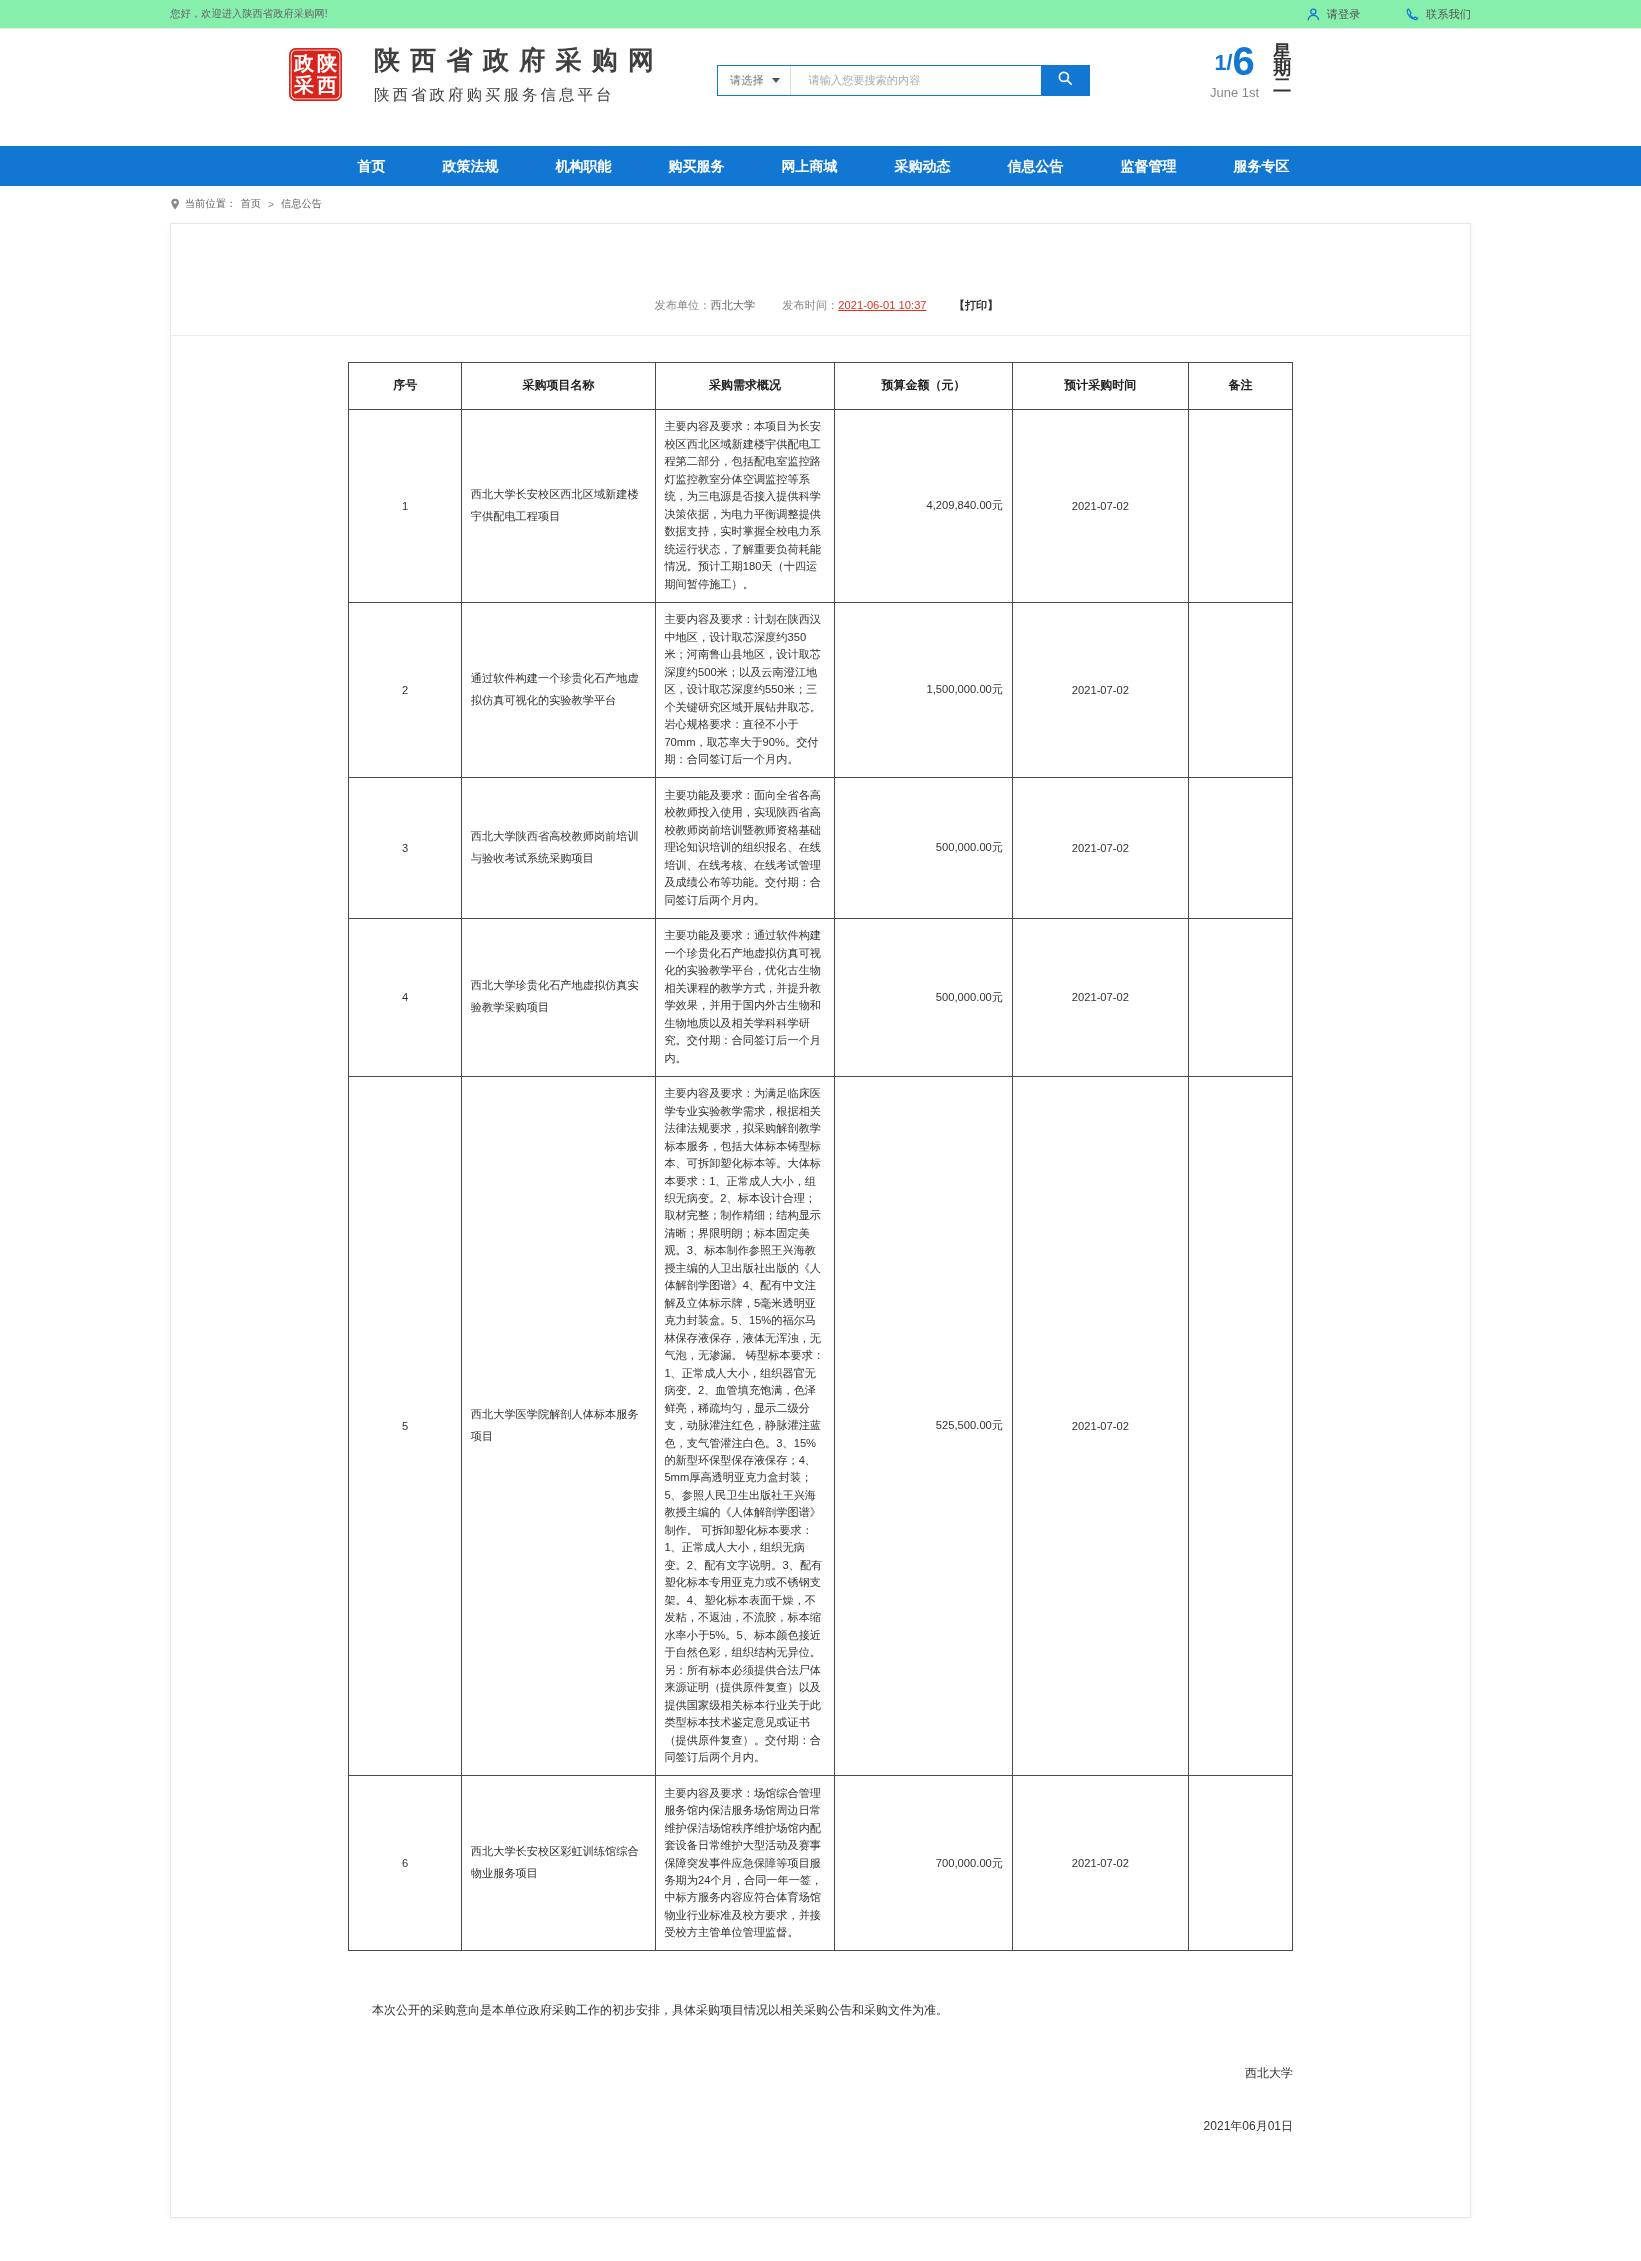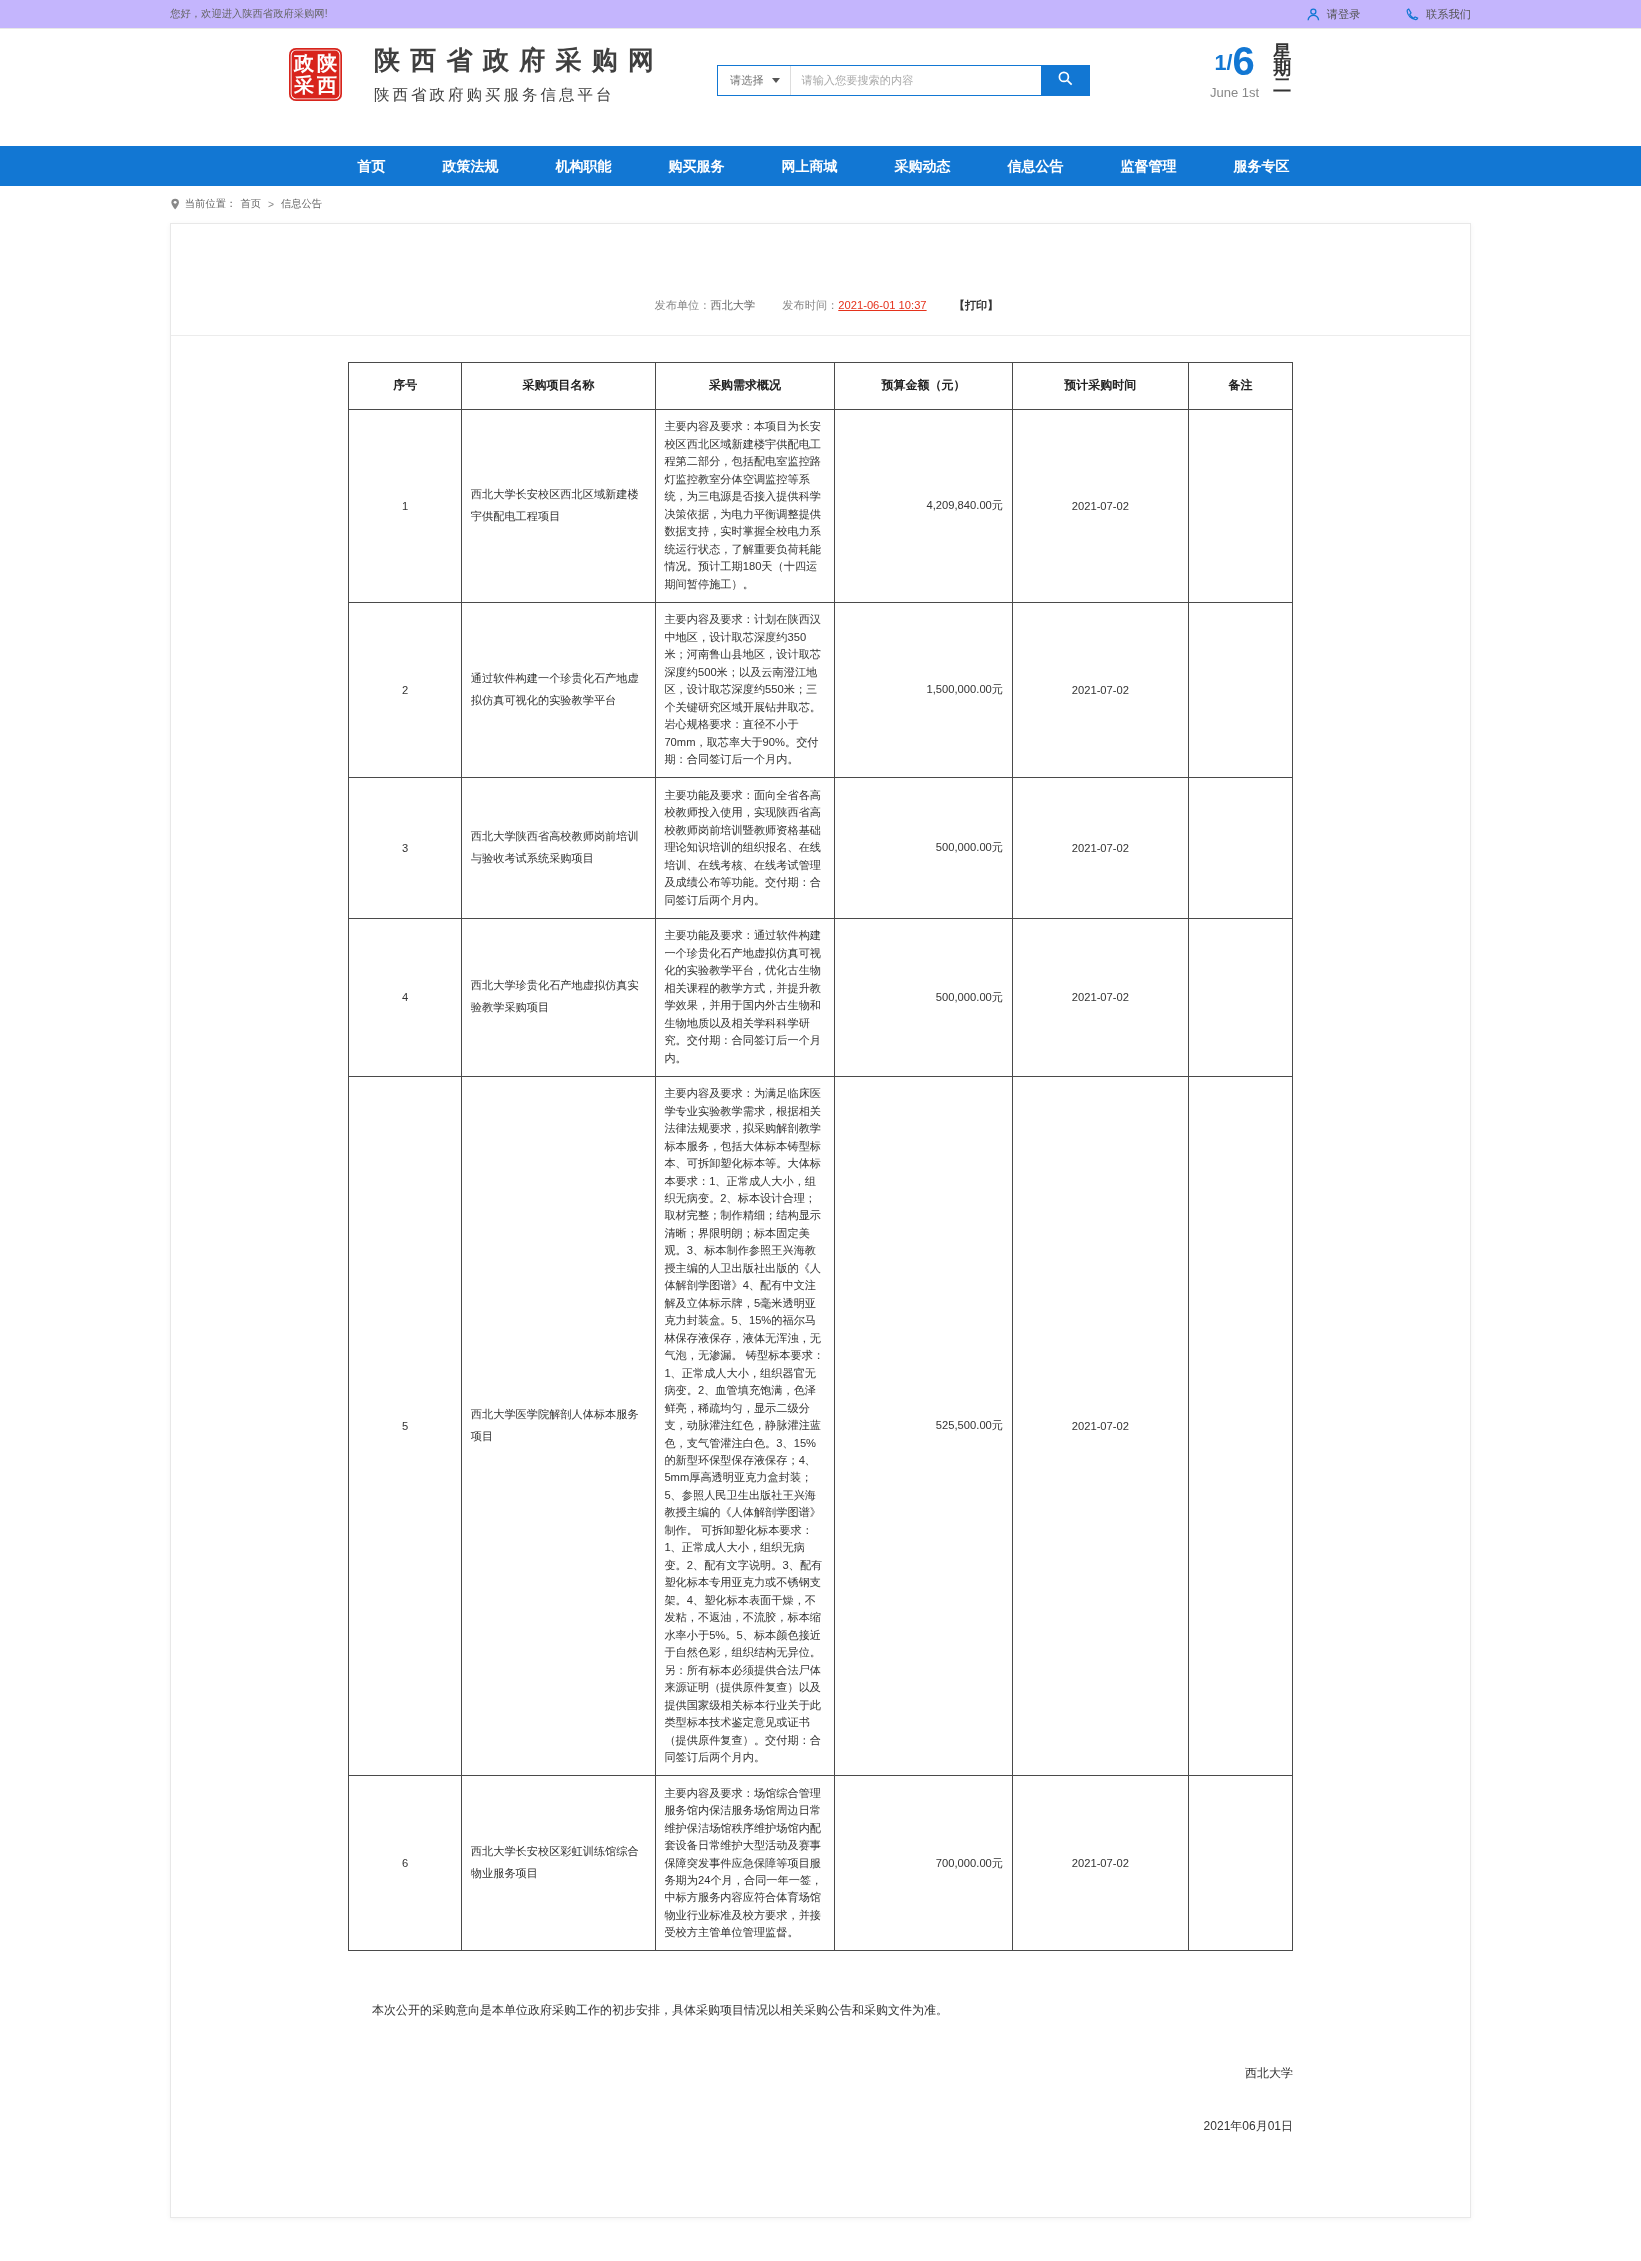--- a/index.html
+++ b/index.html
@@ -5,21 +5,21 @@
   * { box-sizing: border-box; margin: 0; padding: 0; }
   body {
     width: 1641px;
     background: #ffffff;
     color: #333;
     font-family: "Liberation Sans", "DejaVu Sans", sans-serif;
   }
   .container { width: 1311px; margin: 0 auto; position: relative; }
 
   
-  .topbar { background: #c4b5fd; border-bottom: 0.9px solid #e8e8e8; height: 28.5px; }
+  .topbar { background: #86efac; border-bottom: 0.9px solid #e8e8e8; height: 28.5px; }
   .topbar .container { display: flex; align-items: center; justify-content: space-between; height: 28.5px; padding: 0 5.2px; }
   .topbar .greeting { font-size: 10.3px; color: #666; }
   .topbar .links { display: flex; gap: 45px; }
   .toplink { display: flex; align-items: center; gap: 6px; font-size: 11.2px; color: #555; cursor: pointer; text-decoration: none; }
   .toplink svg { display: block; }
 
   
   .header { background: #fff; height: 117px; position: relative; }
   .brand { position: absolute; left: 124px; top: 14px; display: flex; align-items: center; cursor: pointer; }
   .logo {
@@ -38,21 +38,21 @@
     display: flex; align-items: stretch;
     width: 373px; height: 31px;
     border: 1.7px solid #1277d3; background: #fff;
   }
   .search-select {
     display: flex; align-items: center; gap: 8.6px;
     padding: 0 10.3px 0 12px; font-size: 11.2px; color: #777;
     border-right: 0.9px solid #ddd; cursor: pointer; white-space: nowrap;
   }
   .caret { width: 0; height: 0; border-left: 4.3px solid transparent; border-right: 4.3px solid transparent; border-top: 5.2px solid #555; }
-  .search-input { flex: 1; border: 0; outline: none; padding: 0 10px; font-size: 11.2px; color: #333; font-family: inherit; }
+  .search-input { flex: 1; border: 0; outline: none; padding: 0 17px; font-size: 11.2px; color: #333; font-family: inherit; }
   .search-input::placeholder { color: #aaa; }
   .search-btn { width: 48px; background: #1277d3; border: 0; cursor: pointer; display: flex; align-items: center; justify-content: center; }
 
   .date-widget { position: absolute; left: 1045px; top: 10.3px; display: flex; }
   .dw-left { text-align: center; }
   .dw-md { color: #1277d3; white-space: nowrap; }
   .dw-md .small { font-size: 21.6px; font-weight: bold; vertical-align: 5.2px; }
   .dw-md .big { font-size: 40px; font-weight: bold; }
   .dw-en { color: #888; font-size: 13px; margin-top: 1.7px; white-space: nowrap; }
   .dw-week { margin-left: 14px; width: 1.1em; word-break: break-all; font-size: 18px; line-height: 16.4px; color: #333; font-weight: bold; padding-top: 5.2px; }

